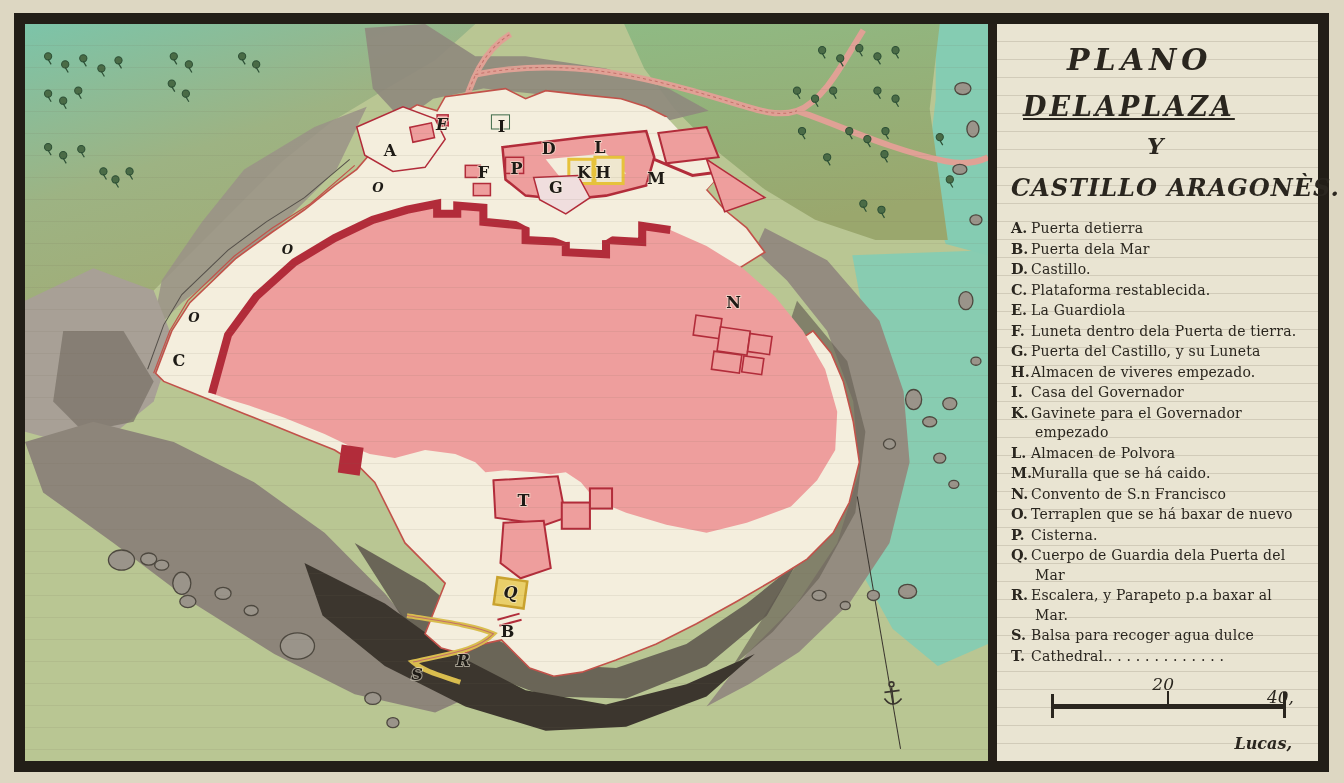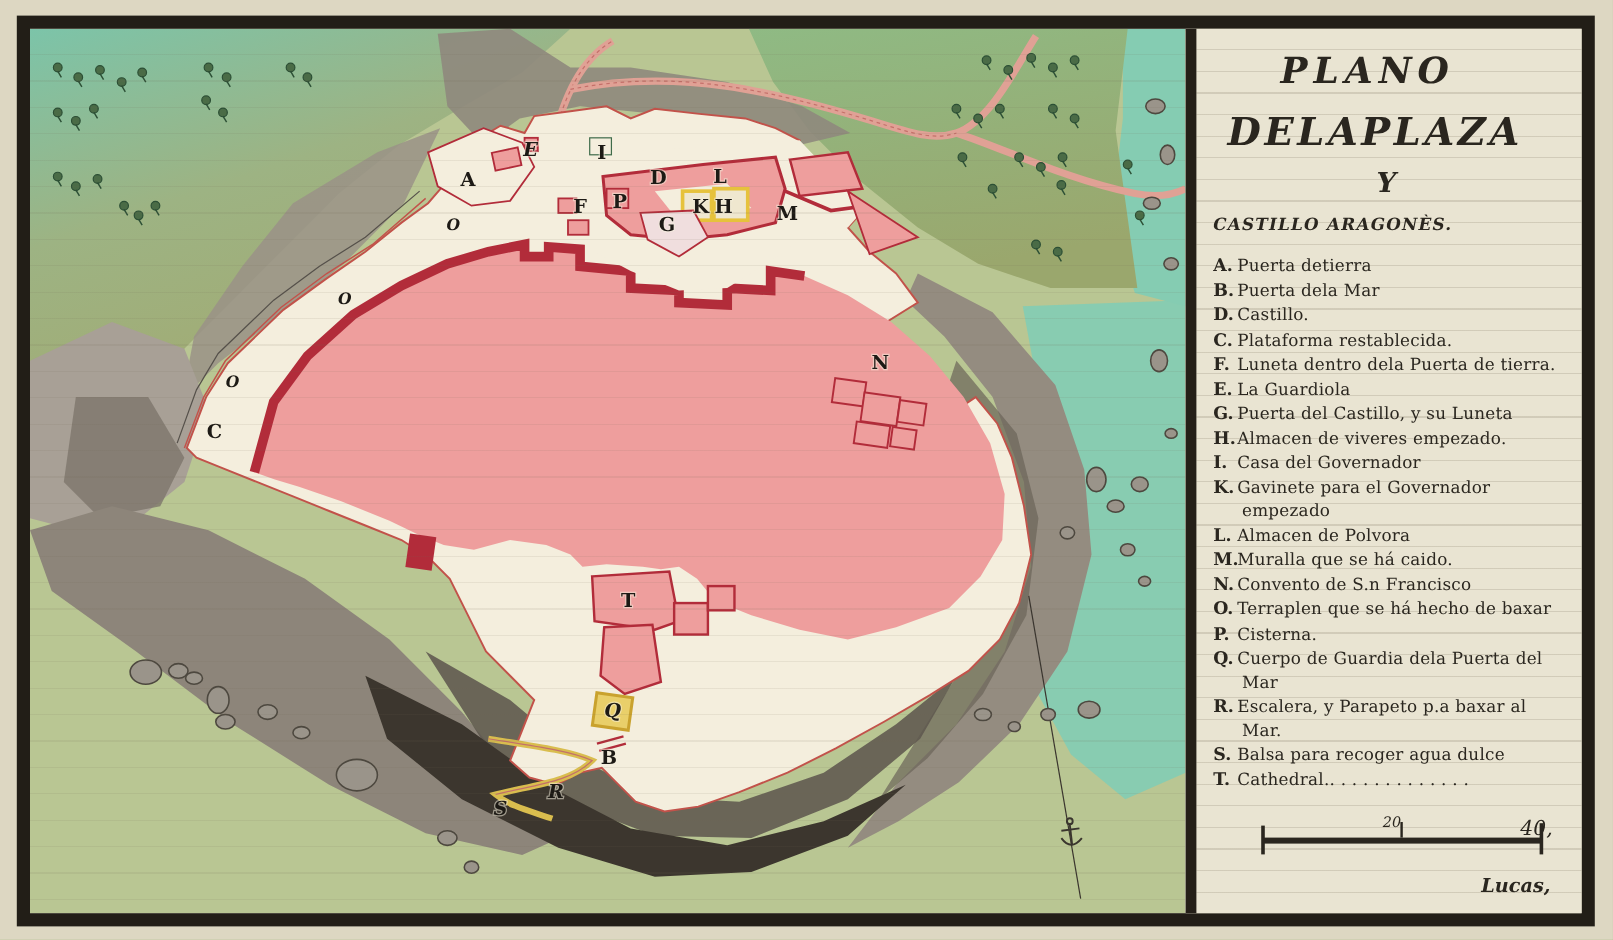--- a/index.html
+++ b/index.html
@@ -23,37 +23,37 @@
   }
   .panel{
     position:relative;width:330px;flex:0 0 330px;border-left:9px solid #241f18;
     background:
       repeating-linear-gradient(180deg, transparent 0 17px, rgba(125,115,95,.22) 17px 18px),
       var(--paper,#e9e4d2);
     padding:10px 8px 8px 12px;box-sizing:border-box;
     display:flex;flex-direction:column;
   }
   .t1{font-style:italic;font-weight:700;font-size:30px;letter-spacing:5px;margin:8px 0 0 58px;}
-  .t2{font-style:italic;font-weight:700;font-size:32px;letter-spacing:3px;margin:14px 0 0 14px;}
+  .t2{font-style:italic;font-weight:700;font-size:27px;letter-spacing:3px;margin:14px 0 0 14px;text-decoration:underline;}
   .t3{font-style:italic;font-weight:700;font-size:23px;margin:10px 0 0 138px;}
-  .t4{font-style:italic;font-weight:700;font-size:14px;letter-spacing:1px;margin:14px 0 0 2px;white-space:nowrap;}
+  .t4{font-style:italic;font-weight:700;font-size:24px;letter-spacing:1px;margin:14px 0 0 2px;white-space:nowrap;}
   .legend{list-style:none;margin:16px 0 0 0;padding:0 2px 0 2px;}
   .legend li{
     font-size:14px;line-height:19.5px;
     padding-left:24px;text-indent:-24px;
   }
   .legend .lt{display:inline-block;width:20px;text-indent:0;font-weight:700;font-size:14.5px;}
   .legend .lx{letter-spacing:.2px;}
   .scalebar{position:relative;height:50px;margin:8px 26px 0 44px;flex:0 0 auto;}
   .scalebar .bar{position:absolute;left:0;right:0;top:30px;height:5px;background:var(--ink,#2a261f);}
   .scalebar i{position:absolute;background:var(--ink,#2a261f);}
   .scalebar i.l{left:-2px;top:20px;width:3px;height:24px;}
   .scalebar i.r{right:-2px;top:18px;width:3px;height:26px;}
   .scalebar i.m{left:49.5%;top:17px;width:2px;height:13px;}
-  .scalebar .s-mid{position:absolute;left:43%;top:10px;font-size:12px;font-style:italic;}
+  .scalebar .s-mid{position:absolute;left:43%;top:0;font-size:17px;font-style:italic;}
   .scalebar .s-end{position:absolute;right:-10px;top:13px;font-size:17px;font-style:italic;}
   .signature{text-align:right;margin:10px 18px 16px 0;font-style:italic;font-size:16px;font-weight:700;}
 </style>
 </head>
 <body>
 
 <div class="sheet">
   <div class="frame">
 
     <div class="map-area">
@@ -305,30 +305,30 @@
       <div class="t1">PLANO</div>
       <div class="t2">DELAPLAZA</div>
       <div class="t3">Y</div>
       <div class="t4">CASTILLO ARAGONÈS.</div>
 
       <ul class="legend" id="legend-list">
           <li><span class="lt">A.</span><span class="lx">Puerta detierra</span></li>
           <li><span class="lt">B.</span><span class="lx">Puerta dela Mar</span></li>
           <li><span class="lt">D.</span><span class="lx">Castillo.</span></li>
           <li><span class="lt">C.</span><span class="lx">Plataforma restablecida.</span></li>
+          <li><span class="lt">E.</span><span class="lx">La Guardiola</span></li>
           <li><span class="lt">F.</span><span class="lx">Luneta dentro dela Puerta de tierra.</span></li>
-          <li><span class="lt">E.</span><span class="lx">La Guardiola</span></li>
           <li><span class="lt">G.</span><span class="lx">Puerta del Castillo, y su Luneta</span></li>
           <li><span class="lt">H.</span><span class="lx">Almacen de viveres empezado.</span></li>
           <li><span class="lt">I.</span><span class="lx">Casa del Governador</span></li>
           <li><span class="lt">K.</span><span class="lx">Gavinete para el Governador empezado</span></li>
           <li><span class="lt">L.</span><span class="lx">Almacen de Polvora</span></li>
           <li><span class="lt">M.</span><span class="lx">Muralla que se há caido.</span></li>
           <li><span class="lt">N.</span><span class="lx">Convento de S.n Francisco</span></li>
-          <li><span class="lt">O.</span><span class="lx">Terraplen que se há hecho de baxar</span></li>
+          <li><span class="lt">O.</span><span class="lx">Terraplen que se há baxar de nuevo</span></li>
           <li><span class="lt">P.</span><span class="lx">Cisterna.</span></li>
           <li><span class="lt">Q.</span><span class="lx">Cuerpo de Guardia dela Puerta del Mar</span></li>
           <li><span class="lt">R.</span><span class="lx">Escalera, y Parapeto p.a baxar al Mar.</span></li>
           <li><span class="lt">S.</span><span class="lx">Balsa para recoger agua dulce</span></li>
           <li><span class="lt">T.</span><span class="lx">Cathedral.. . . . . . . . . . . . .</span></li>
         </ul>
 
       <div class="scalebar">
         <span class="s-mid">20</span>
         <span class="s-end">40,</span>

